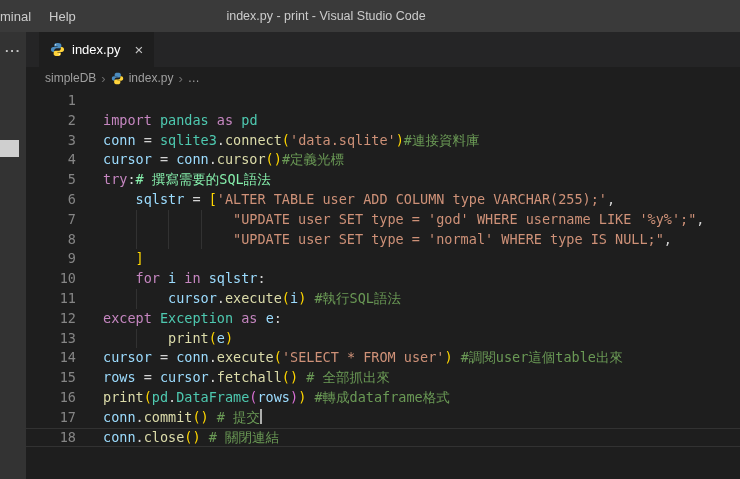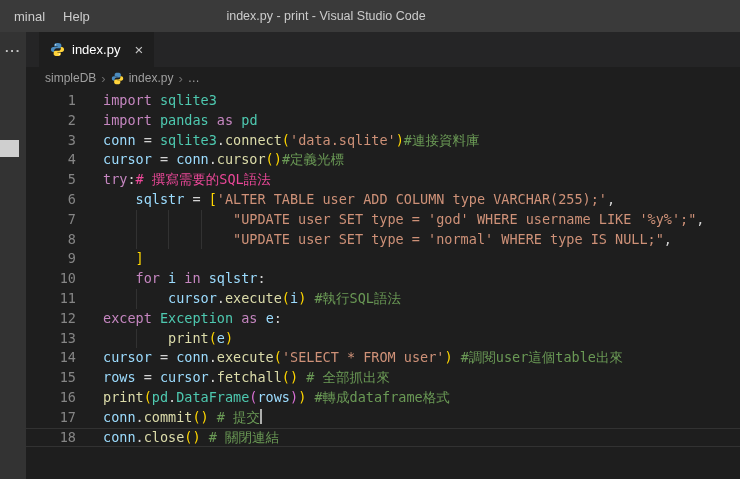--- a/index.html
+++ b/index.html
@@ -5,21 +5,21 @@
   * { margin:0; padding:0; box-sizing:border-box; }
   html,body { width:740px; height:479px; overflow:hidden; background:#1e1e1e;
               font-family:"Liberation Sans",sans-serif; }
   .window { width:740px; height:479px; display:flex; flex-direction:column; }
 
   
   .titlebar { flex:0 0 32px; height:32px; background:#3a3a3a; display:flex;
               align-items:center; position:relative; color:#cccccc; font-size:13px; }
   .menus { display:flex; z-index:2; }
   .menu-item { padding:0 9px; cursor:default; }
-  .menu-item:first-child { padding-left:14px; }
+  .menu-item:first-child { padding-left:0; }
   .window-title { position:absolute; left:0; right:88px; text-align:center;
                   font-size:12.5px; color:#cccccc; pointer-events:none; }
 
   .main { flex:1; display:flex; min-height:0; }
 
   
   .activitybar { flex:0 0 26px; width:26px; background:#333333; position:relative; }
   .overflow-dots { color:#c5c5c5; font-size:13px; font-weight:bold; text-align:center;
                    margin-top:11px; letter-spacing:1px; }
   .rail-indicator { position:absolute; left:0; top:108px; width:19px; height:17px;
@@ -104,25 +104,25 @@
       </div>
 
       <div class="editor" id="editor">
 
         <div class="guide" style="left:calc(77px + 4ch); top:120.8px; height:39.6px;"></div>
         <div class="guide" style="left:calc(77px + 8ch); top:120.8px; height:39.6px;"></div>
         <div class="guide" style="left:calc(77px + 12ch); top:120.8px; height:39.6px;"></div>
         <div class="guide" style="left:calc(77px + 4ch); top:200px; height:19.8px;"></div>
         <div class="guide" style="left:calc(77px + 4ch); top:239.6px; height:19.8px;"></div>
         <div id="code-lines">
-            <div class="line"><div class="gutter">1</div><div class="codetext"><span style="color: rgb(197, 134, 192);">import</span><span style="color: rgb(212, 212, 212);"> </span><span style="color: rgb(78, 201, 176);">sqlite3</span></div></div>
+            <div class="line"><div class="gutter">1</div></div>
             <div class="line"><div class="gutter">2</div><div class="codetext"><span style="color: rgb(197, 134, 192);">import</span><span style="color: rgb(212, 212, 212);"> </span><span style="color: rgb(78, 201, 176);">pandas</span><span style="color: rgb(212, 212, 212);"> </span><span style="color: rgb(197, 134, 192);">as</span><span style="color: rgb(212, 212, 212);"> </span><span style="color: rgb(78, 201, 176);">pd</span></div></div>
             <div class="line"><div class="gutter">3</div><div class="codetext"><span style="color: rgb(156, 220, 254);">conn</span><span style="color: rgb(212, 212, 212);"> = </span><span style="color: rgb(78, 201, 176);">sqlite3</span><span style="color: rgb(212, 212, 212);">.</span><span style="color: rgb(220, 220, 170);">connect</span><span style="color: rgb(255, 215, 0);">(</span><span style="color: rgb(206, 145, 120);">'data.sqlite'</span><span style="color: rgb(255, 215, 0);">)</span><span style="color: rgb(106, 153, 85);">#連接資料庫</span></div></div>
             <div class="line"><div class="gutter">4</div><div class="codetext"><span style="color: rgb(156, 220, 254);">cursor</span><span style="color: rgb(212, 212, 212);"> = </span><span style="color: rgb(156, 220, 254);">conn</span><span style="color: rgb(212, 212, 212);">.</span><span style="color: rgb(220, 220, 170);">cursor</span><span style="color: rgb(255, 215, 0);">()</span><span style="color: rgb(106, 153, 85);">#定義光標</span></div></div>
-            <div class="line"><div class="gutter">5</div><div class="codetext"><span style="color: rgb(197, 134, 192);">try</span><span style="color: rgb(212, 212, 212);">:</span><span style="color: #ec4899; text-align: center;"># 撰寫需要的SQL語法</span></div></div>
+            <div class="line"><div class="gutter">5</div><div class="codetext"><span style="color: rgb(197, 134, 192);">try</span><span style="color: rgb(212, 212, 212);">:</span><span style="color: #86efac; text-align: center;"># 撰寫需要的SQL語法</span></div></div>
             <div class="line"><div class="gutter">6</div><div class="codetext"><span style="color: rgb(212, 212, 212);">    </span><span style="color: rgb(156, 220, 254);">sqlstr</span><span style="color: rgb(212, 212, 212);"> = </span><span style="color: rgb(255, 215, 0);">[</span><span style="color: rgb(206, 145, 120);">'ALTER TABLE user ADD COLUMN type VARCHAR(255);'</span><span style="color: rgb(212, 212, 212);">,</span></div></div>
             <div class="line"><div class="gutter">7</div><div class="codetext"><span style="color: rgb(212, 212, 212);">                </span><span style="color: rgb(206, 145, 120);">"UPDATE user SET type = 'god' WHERE username LIKE '%y%';"</span><span style="color: rgb(212, 212, 212);">,</span></div></div>
             <div class="line"><div class="gutter">8</div><div class="codetext"><span style="color: rgb(212, 212, 212);">                </span><span style="color: rgb(206, 145, 120);">"UPDATE user SET type = 'normal' WHERE type IS NULL;"</span><span style="color: rgb(212, 212, 212);">,</span></div></div>
             <div class="line"><div class="gutter">9</div><div class="codetext"><span style="color: rgb(212, 212, 212);">    </span><span style="color: rgb(255, 215, 0);">]</span></div></div>
             <div class="line"><div class="gutter">10</div><div class="codetext"><span style="color: rgb(212, 212, 212);">    </span><span style="color: rgb(197, 134, 192);">for</span><span style="color: rgb(212, 212, 212);"> </span><span style="color: rgb(156, 220, 254);">i</span><span style="color: rgb(212, 212, 212);"> </span><span style="color: rgb(197, 134, 192);">in</span><span style="color: rgb(212, 212, 212);"> </span><span style="color: rgb(156, 220, 254);">sqlstr</span><span style="color: rgb(212, 212, 212);">:</span></div></div>
             <div class="line"><div class="gutter">11</div><div class="codetext"><span style="color: rgb(212, 212, 212);">        </span><span style="color: rgb(156, 220, 254);">cursor</span><span style="color: rgb(212, 212, 212);">.</span><span style="color: rgb(220, 220, 170);">execute</span><span style="color: rgb(255, 215, 0);">(</span><span style="color: rgb(156, 220, 254);">i</span><span style="color: rgb(255, 215, 0);">)</span><span style="color: rgb(212, 212, 212);"> </span><span style="color: rgb(106, 153, 85);">#執行SQL語法</span></div></div>
             <div class="line"><div class="gutter">12</div><div class="codetext"><span style="color: rgb(197, 134, 192);">except</span><span style="color: rgb(212, 212, 212);"> </span><span style="color: rgb(78, 201, 176);">Exception</span><span style="color: rgb(212, 212, 212);"> </span><span style="color: rgb(197, 134, 192);">as</span><span style="color: rgb(212, 212, 212);"> </span><span style="color: rgb(156, 220, 254);">e</span><span style="color: rgb(212, 212, 212);">:</span></div></div>
             <div class="line"><div class="gutter">13</div><div class="codetext"><span style="color: rgb(212, 212, 212);">        </span><span style="color: rgb(220, 220, 170);">print</span><span style="color: rgb(255, 215, 0);">(</span><span style="color: rgb(156, 220, 254);">e</span><span style="color: rgb(255, 215, 0);">)</span></div></div>
             <div class="line"><div class="gutter">14</div><div class="codetext"><span style="color: rgb(156, 220, 254);">cursor</span><span style="color: rgb(212, 212, 212);"> = </span><span style="color: rgb(156, 220, 254);">conn</span><span style="color: rgb(212, 212, 212);">.</span><span style="color: rgb(220, 220, 170);">execute</span><span style="color: rgb(255, 215, 0);">(</span><span style="color: rgb(206, 145, 120);">'SELECT * FROM user'</span><span style="color: rgb(255, 215, 0);">)</span><span style="color: rgb(212, 212, 212);"> </span><span style="color: rgb(106, 153, 85);">#調閱user這個table出來</span></div></div>
             <div class="line"><div class="gutter">15</div><div class="codetext"><span style="color: rgb(156, 220, 254);">rows</span><span style="color: rgb(212, 212, 212);"> = </span><span style="color: rgb(156, 220, 254);">cursor</span><span style="color: rgb(212, 212, 212);">.</span><span style="color: rgb(220, 220, 170);">fetchall</span><span style="color: rgb(255, 215, 0);">()</span><span style="color: rgb(212, 212, 212);"> </span><span style="color: rgb(106, 153, 85);"># 全部抓出來</span></div></div>

